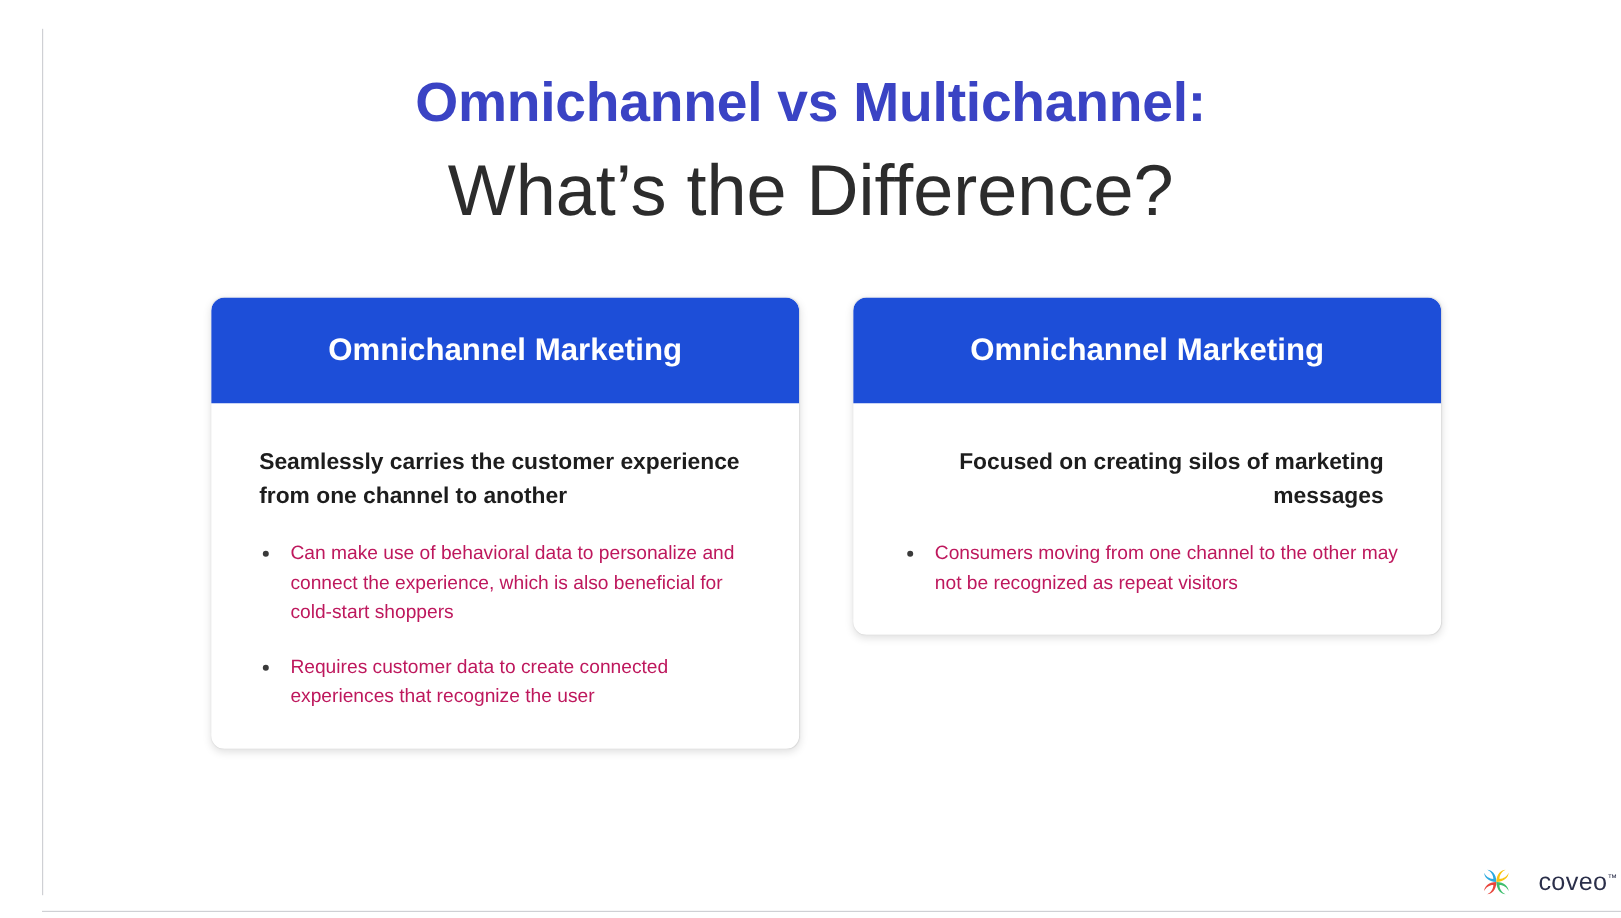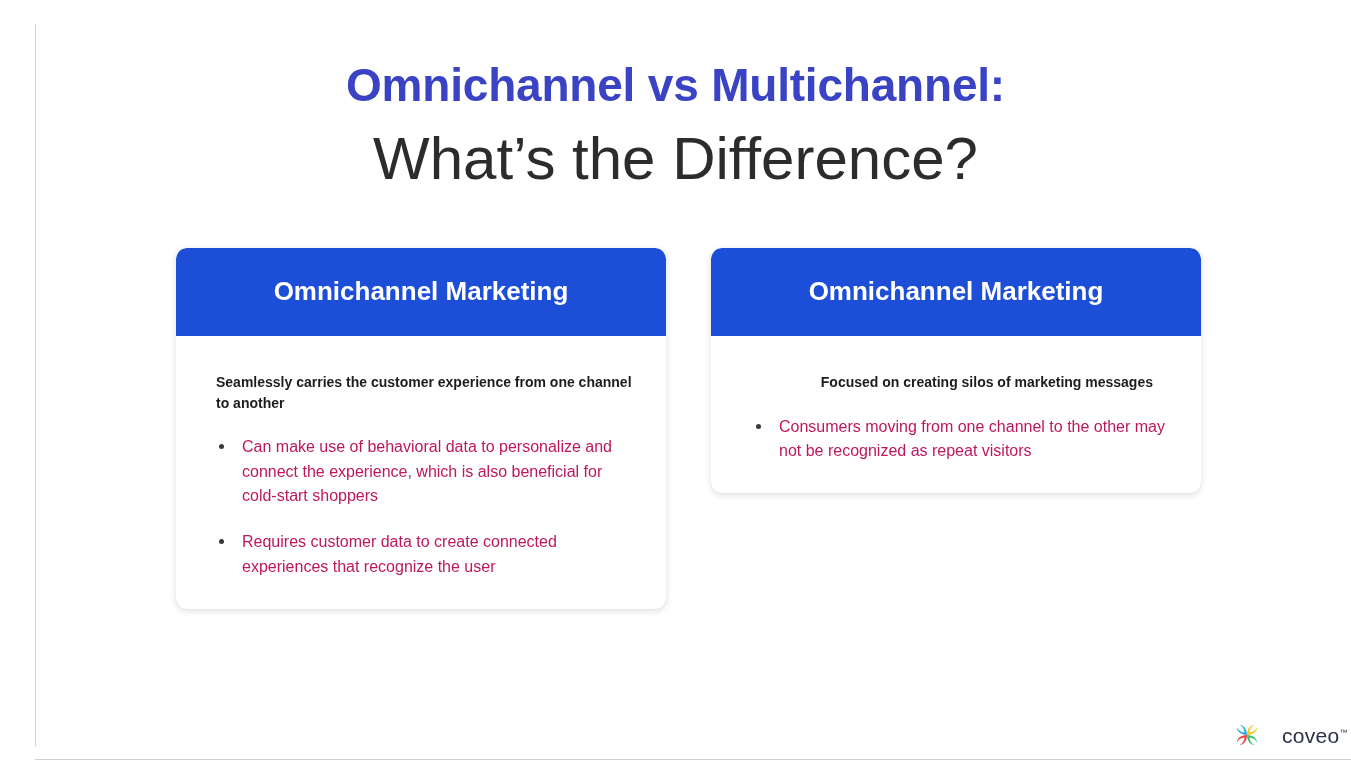--- a/index.html
+++ b/index.html
@@ -96,21 +96,21 @@
     font-size: 26px;
     font-weight: bold;
     text-align: center;
     line-height: 1.2;
   }
   .card-body {
     padding: 36px 30px 30px 40px;
     box-sizing: border-box;
   }
   .card-lead {
-    font-size: 14px;
+    font-size: 19px;
     font-weight: bold;
     color: #1d1d1d;
     line-height: 1.48;
     margin: 0 0 22px 0;
     max-width: 420px;
   }
   .bullets {
     list-style: none;
     margin: 0;
     padding: 0;

